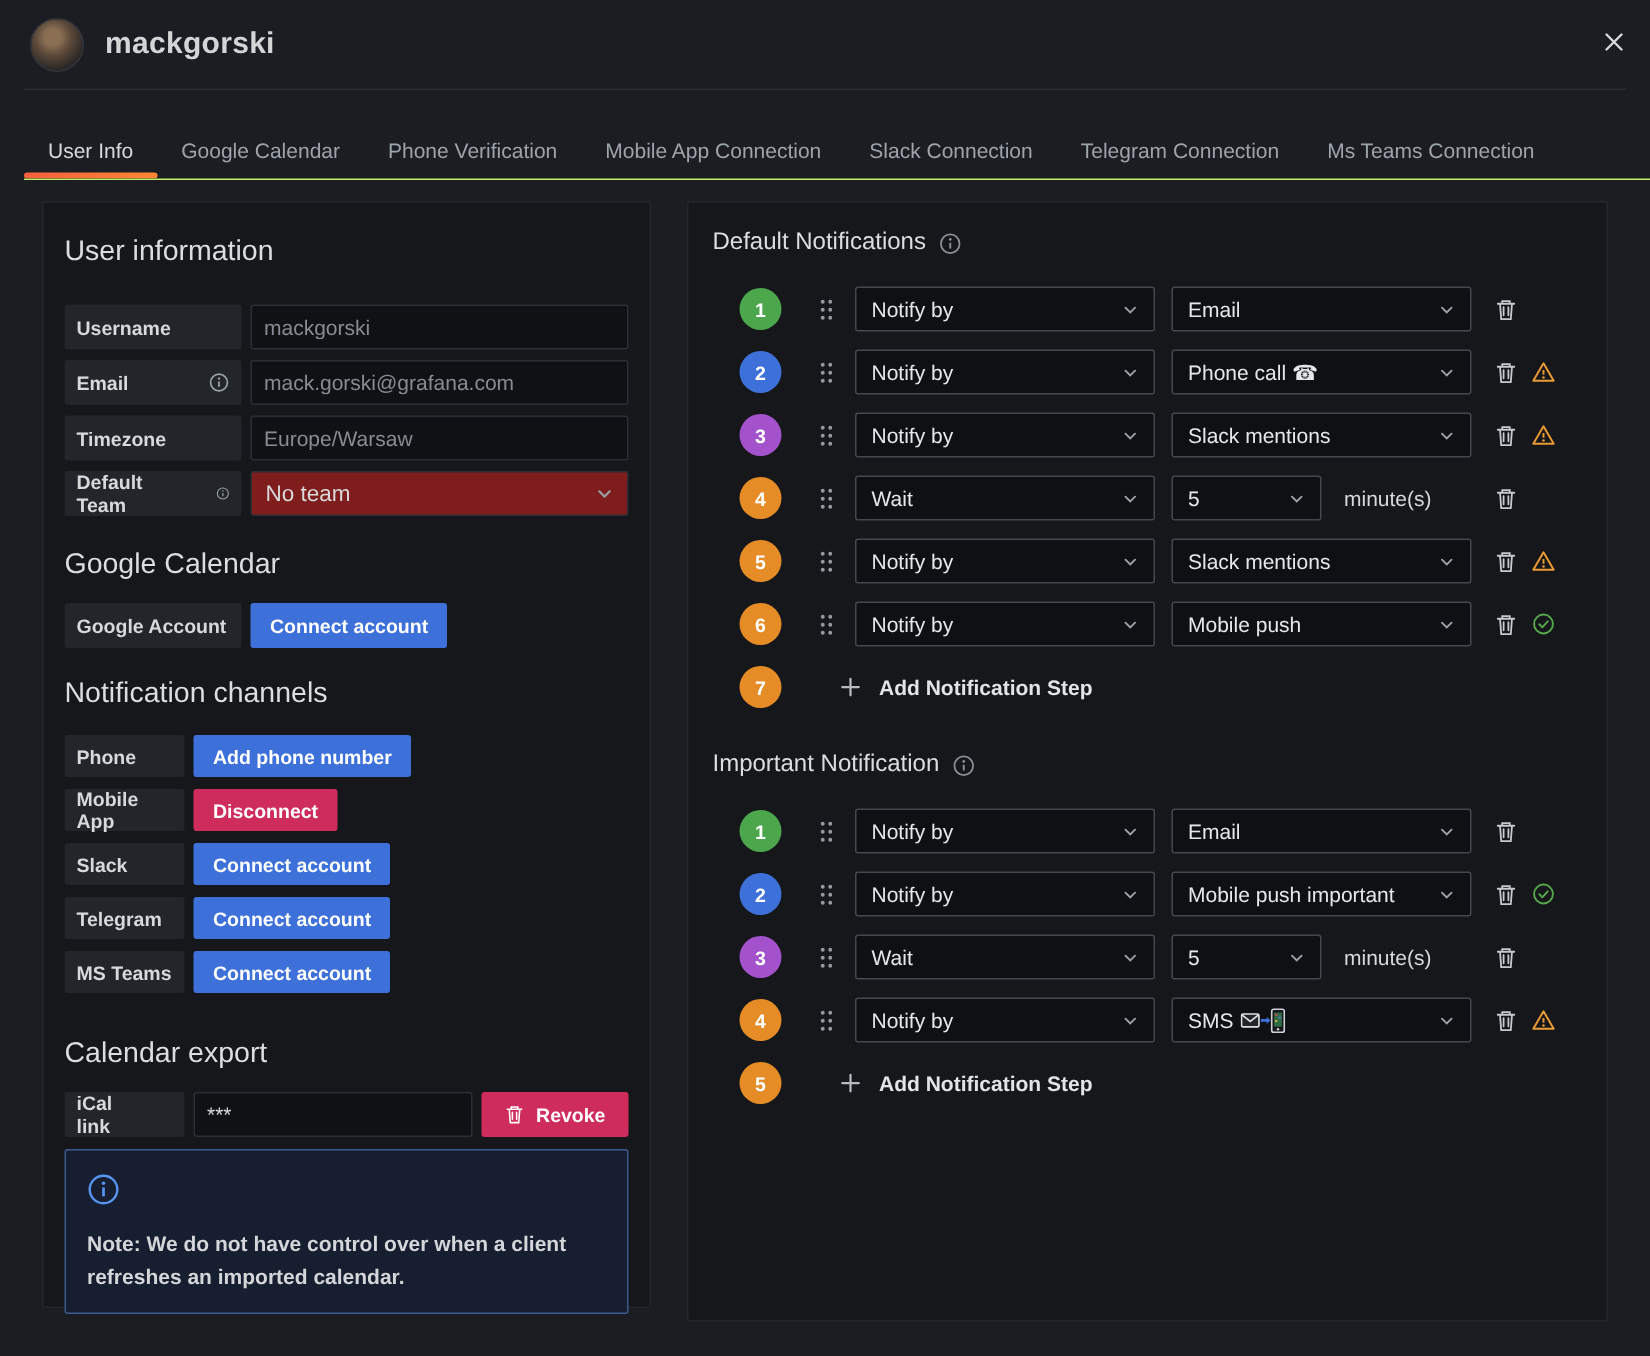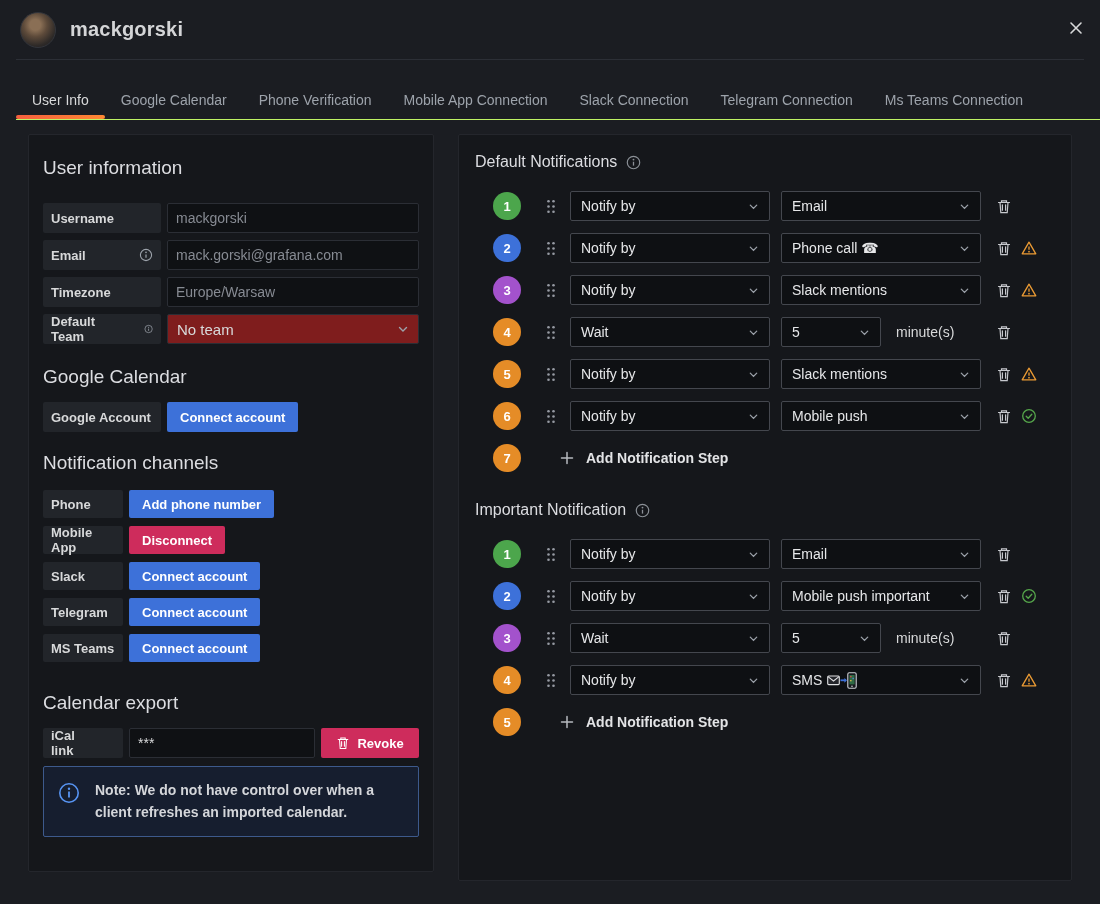--- a/index.html
+++ b/index.html
@@ -56,21 +56,21 @@
   .chan-row .btn { height:28px; }
   .sect-gap1 { margin:22px 0 0; }
   .sect-gap2 { margin:20px 0 16px; }
   .sect-gap3 { margin:30px 0 14px; }
   .ical-row { display:flex; height:30px; }
   .ical-input { width:186px; margin-right:6px; background:#0f1114; border:1px solid #2b2e35;
          border-radius:2px; color:#d8d9da; font-size:14px; padding:0 8px; flex:0 0 auto;
          font-family:"Liberation Sans",sans-serif; }
   .ical-row .btn { flex:1; justify-content:center; }
   .note-box { margin-top:8px; background:#161e2f; border:1px solid #3d5a8c; border-radius:2px;
-         padding:13px 14px; display:flex; gap:15px; align-items:flex-start; }
+         padding:13px 14px; display:flex; gap:15px; align-items:flex-start;flex-direction:column; }
   .note-text { font-size:14px; font-weight:700; line-height:1.55; color:#d4d6da; }
   
   .rp-title { display:flex; align-items:center; gap:9px; font-size:16px; font-weight:500;
          color:#dcdde1; margin:2px 0 20px; }
   .rp-title.second { margin-top:28px; }
   .step-row { display:flex; align-items:center; height:30px; margin-bottom:12px; padding-left:18px; }
   .step-num { width:28px; height:28px; border-radius:50%; color:#fff; font-size:13px; font-weight:700;
          display:flex; align-items:center; justify-content:center; flex:0 0 auto; }
   .c-green  { background:#4ca64c; }
   .c-blue   { background:#3d71d9; }

